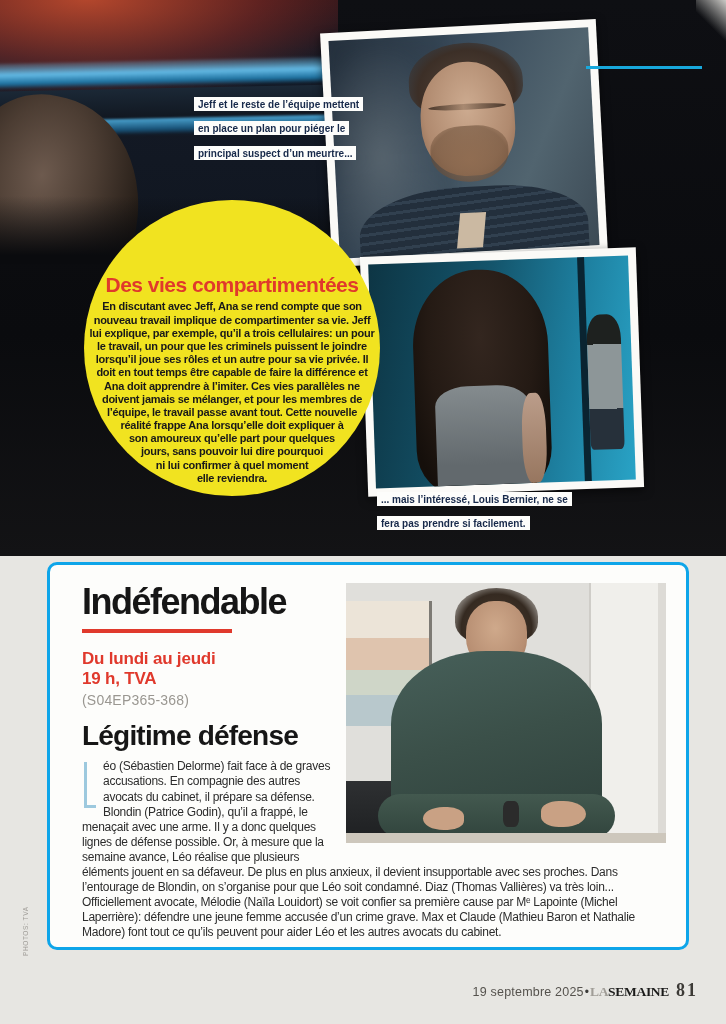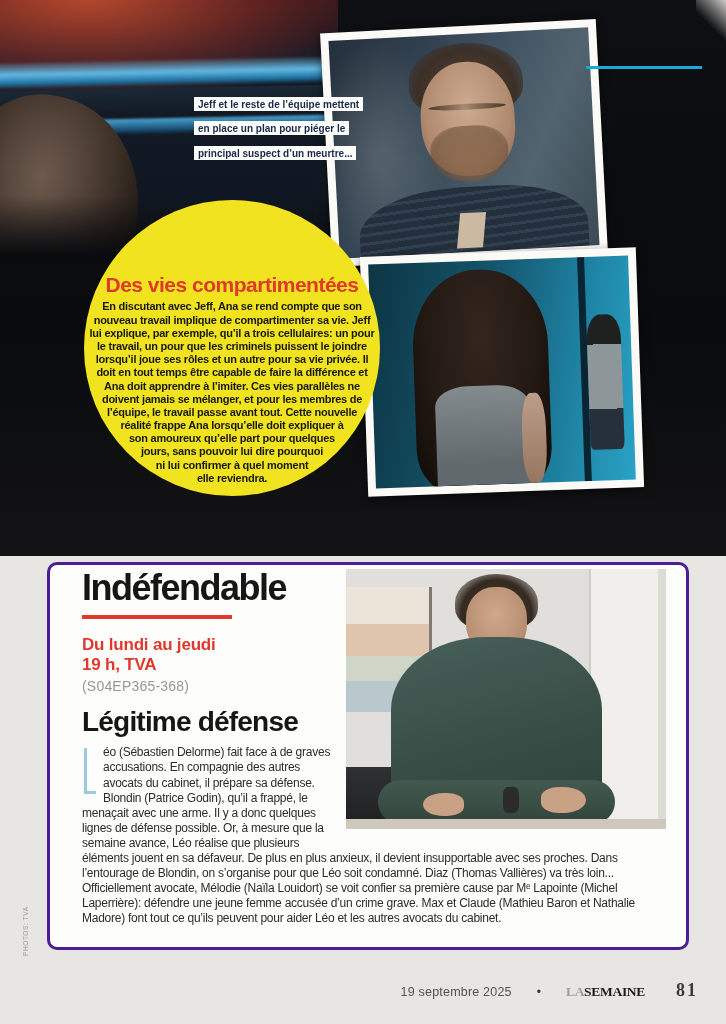--- a/index.html
+++ b/index.html
@@ -169,22 +169,22 @@
     color:#e0392c; font-size:21px; font-weight:800; line-height:1.02;
     letter-spacing:-0.5px; margin-bottom:5px;margin-top:40px;
   }
   .circle-body {
     font-size:11px; line-height:1.2; color:#191919; font-weight:700;
     letter-spacing:-0.25px;
   }
   
   .card {
     position:absolute; left:47px; top:562px; width:642px; height:388px;
-    background:#fdfdfb; border:3px solid #4c1d95; border-radius:10px;
-    padding:2px 20px 10px 32px; overflow:hidden;
+    background:#fdfdfb; border:3px solid #0ea5e9; border-radius:10px;
+    padding:16px 20px 10px 32px; overflow:hidden;
   }
   .article-photo {
     float:right; width:320px; height:260px; margin:2px 0 10px 14px;
     position:relative; overflow:hidden; background:#e0dfdb;
   }
   .office-window {
     position:absolute; right:0; top:0; width:24%; height:100%;
     background:linear-gradient(90deg,#cfcdc8 0 3%, #f0efeb 3% 90%, #dddbd6 90%);
   }
   .office-painting {
@@ -248,21 +248,21 @@
     text-align:left;
   }
   .dropcap-bracket {
     float:left; width:12px; height:46px;
     border-left:3px solid #9dc9de; border-bottom:3px solid #9dc9de;
     margin:3px 7px 2px 2px;
   }
   
   .footer {
     position:absolute; top:980px; right:28px;
-    display:flex; align-items:baseline; gap:25px;
+    display:flex; align-items:baseline; gap:1px;
   }
   .footer-date { font-size:12.5px; color:#55524d; letter-spacing:0.2px; }
   .footer-bullet { font-size:12px; color:#3a3a38; }
   .brand { font-weight:700; font-size:13.5px; letter-spacing:-0.3px;font-family:Liberation Serif, serif; }
   .brand-la { color:#a09d97; }
   .brand-semaine { color:#1b1b1a; }
   .page-num {
     font-family:Liberation Serif, serif; font-size:18px; font-weight:700;
     color:#3c3a36; letter-spacing:2px; margin-left:6px;
   }
@@ -315,20 +315,23 @@
     </div>
   </div>
 
   <div class="circle">
     <div class="shape-l"></div>
     <div class="shape-r"></div>
     <div class="circle-title">Des vies compartimentées</div>
     <div class="circle-body">En discutant avec Jeff, Ana se rend compte que son nouveau travail implique de compartimenter sa vie. Jeff lui explique, par exemple, qu’il a trois cellulaires: un pour le travail, un pour que les criminels puissent le joindre lorsqu’il joue ses rôles et un autre pour sa vie privée. Il doit en tout temps être capable de faire la différence et Ana doit apprendre à l’imiter. Ces vies parallèles ne doivent jamais se mélanger, et pour les membres de l’équipe, le travail passe avant tout. Cette nouvelle réalité frappe Ana lorsqu’elle doit expliquer à son amoureux qu’elle part pour quelques jours, sans pouvoir lui dire pourquoi ni lui confirmer à quel moment elle reviendra.</div>
   </div>
 
+  <div class="caption caption-2">
+    <span>... mais l’intéressé, Louis Bernier, ne se fera pas prendre si facilement.</span>
+  </div>
 
   <div class="corner-light"></div>
 </div>
 
 <div class="card">
 
   <div class="article-photo">
     <div class="office-window"></div>
     <div class="office-painting"></div>
     <div class="office-chair"></div>

